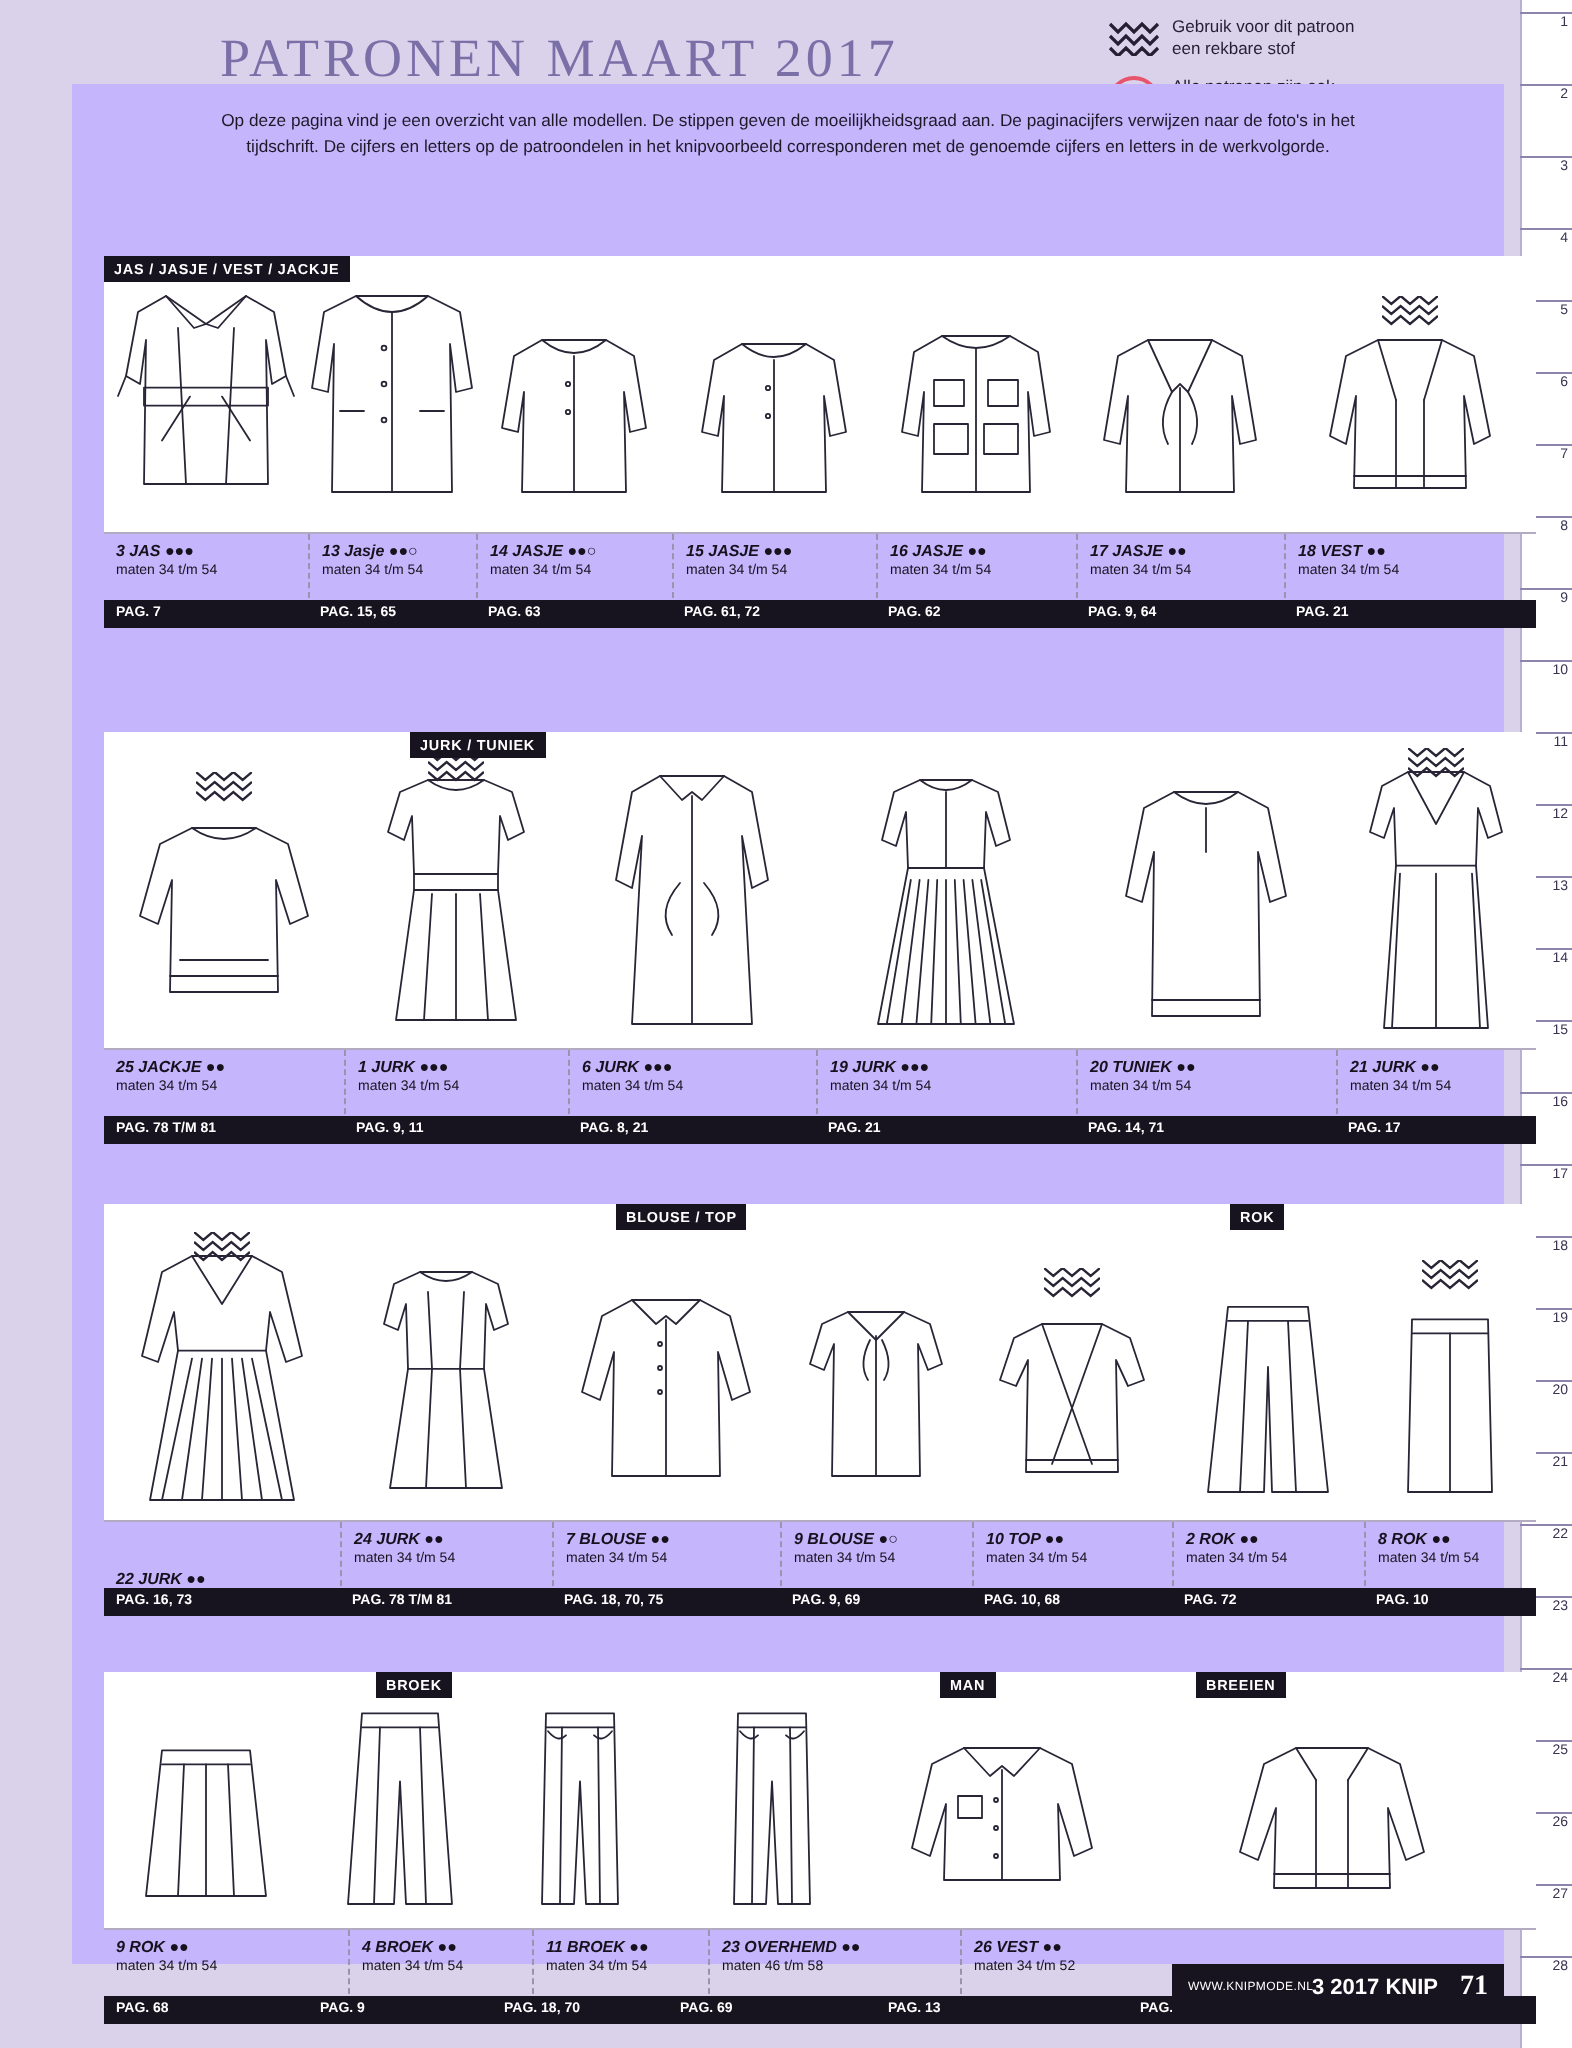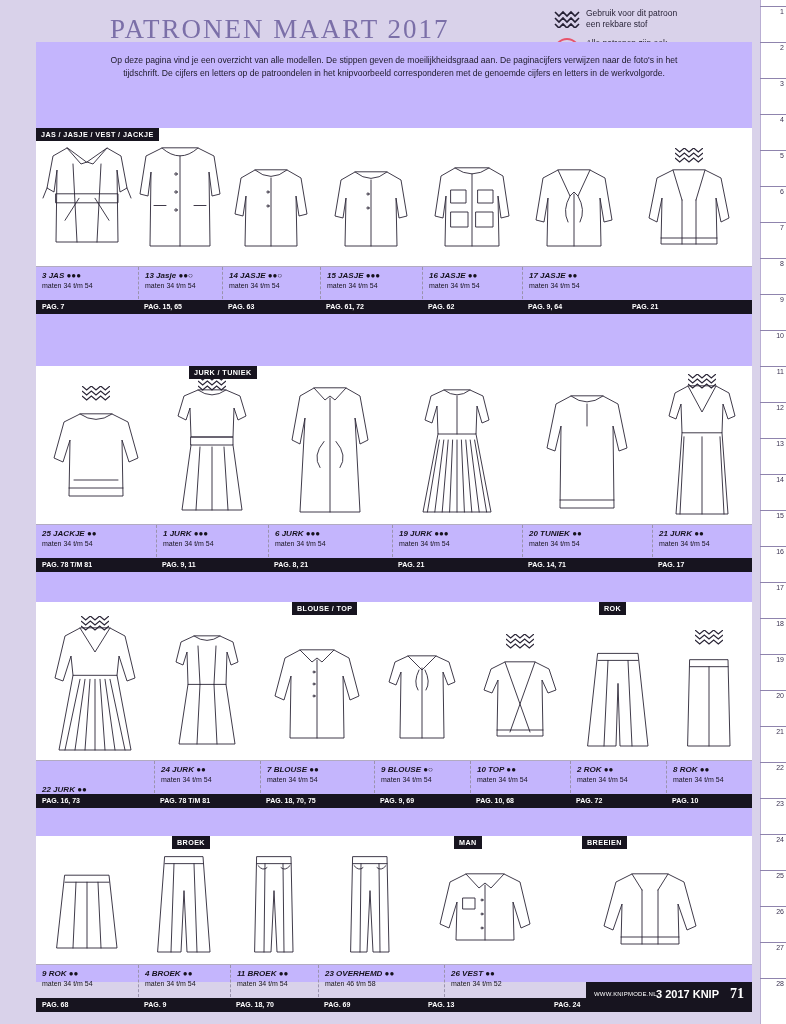--- a/index.html
+++ b/index.html
@@ -97,21 +97,21 @@
     background:#17141f;
     color:#fff;
     font-size:7.2px;
     font-weight:bold;
     letter-spacing:.4px;
     padding:2px 5px 2px 5px;
     z-index:6;
     white-space:nowrap;
   }
   
-  .row { position:absolute; left:0; width:716px; }
+  .row { position:absolute; left:16px; width:716px; }
   .illus-band { position:relative; width:716px; background:#fff; }
   .cellgrid { position:absolute; left:0; width:716px; display:flex; }
   .cell {
     position:relative;
     border-left:1px dashed #9a93ad;
     padding:4px 0 0 6px;
     height:32px;
   }
   .cell:first-child { border-left:none; }
   .cell .ttl { font-size:8px; font-weight:bold; color:#15121d; white-space:nowrap;font-style:italic;}
@@ -335,20 +335,24 @@
               <div class="sz">maten 34 t/m 54</div>
             </div>
             <div class="cell" style="width: 100px;">
               <div class="ttl"><span>16 JASJE</span> <span class="dots">●●</span></div>
               <div class="sz">maten 34 t/m 54</div>
             </div>
             <div class="cell" style="width: 104px;">
               <div class="ttl"><span>17 JASJE</span> <span class="dots">●●</span></div>
               <div class="sz">maten 34 t/m 54</div>
             </div>
+            <div class="cell" style="width: 126px;">
+              <div class="ttl"><span>18 VEST</span> <span class="dots">●●</span></div>
+              <div class="sz">maten 34 t/m 54</div>
+            </div>
           </div>
           <div class="pagband" style="top: 172px;">
             <div class="pg" style="width: 102px;">PAG. 7</div>
             <div class="pg" style="width: 84px;">PAG.  15, 65</div>
             <div class="pg" style="width: 98px;">PAG. 63</div>
             <div class="pg" style="width: 102px;">PAG. 61, 72</div>
             <div class="pg" style="width: 100px;">PAG. 62</div>
             <div class="pg" style="width: 104px;">PAG. 9, 64</div>
             <div class="pg" style="width: 126px;">PAG. 21</div>
           </div>
@@ -682,21 +686,21 @@
           </div>
           <div class="cat-tag" style="left: 136px; top: 0px;">BROEK</div>
           <div class="cat-tag" style="left: 418px; top: 0px;">MAN</div>
           <div class="cat-tag" style="left: 546px; top: 0px;">BREEIEN</div>
           <div class="rowline" style="top: 128px;"></div>
           <div class="cellgrid" style="top: 129px;">
             <div class="cell" style="width: 102px;">
               <div class="ttl"><span>9 ROK</span> <span class="dots">●●</span></div>
               <div class="sz">maten 34 t/m 54</div>
             </div>
-            <div class="cell" style="width: 92px;">
+            <div class="cell" style="width: 92px; margin-left: 20px;">
               <div class="ttl"><span>4 BROEK</span> <span class="dots">●●</span></div>
               <div class="sz">maten 34 t/m 54</div>
             </div>
             <div class="cell" style="width: 88px;">
               <div class="ttl"><span>11 BROEK</span> <span class="dots">●●</span></div>
               <div class="sz">maten 34 t/m 54</div>
             </div>
             <div class="cell" style="width: 126px;">
               <div class="ttl"><span>23 OVERHEMD</span> <span class="dots">●●</span></div>
               <div class="sz">maten 46 t/m 58</div>

